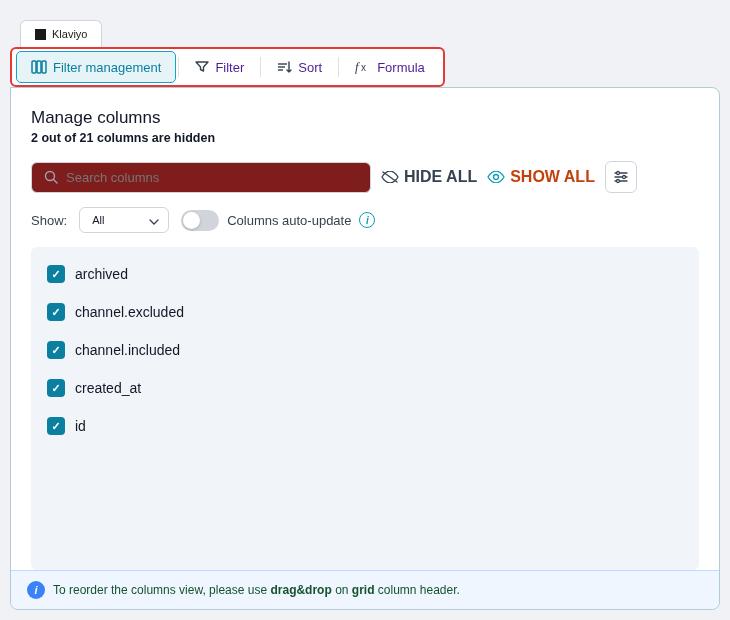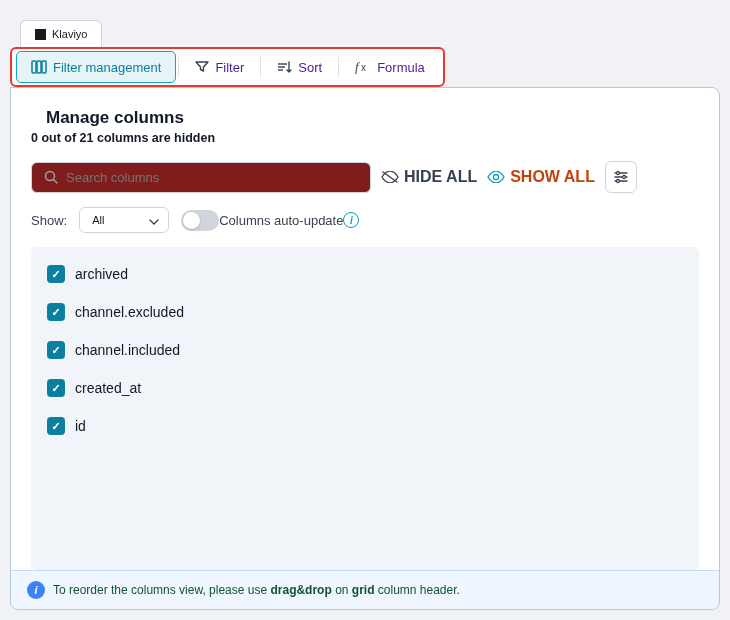--- a/index.html
+++ b/index.html
@@ -93,24 +93,23 @@
       border-radius: 0 8px 8px 8px;
       padding: 20px 20px 0 20px;
       flex: 1;
       display: flex;
       flex-direction: column;
       margin-top: 0;
     }
 
     .panel-title {
       font-size: 17px;
-      font-weight: 700;
+      font-weight: 400;
       color: #111827;
       margin-bottom: 3px;
-      margin-left: 15px;
     }
     .panel-subtitle {
       font-size: 12.5px;
       color: #6b7280;
       margin-bottom: 16px;
     }
     .panel-subtitle span {
       font-weight: 600;
       color: #111827;
     }
@@ -209,20 +208,21 @@
       position: absolute;
       right: 10px;
       pointer-events: none;
       color: #374151;
     }
 
     
     .toggle-wrapper {
       display: flex;
       align-items: center;
+      gap: 8px;
     }
     .toggle {
       width: 38px;
       height: 21px;
       background: #d1d5db;
       border-radius: 999px;
       position: relative;
       cursor: pointer;
     }
     .toggle-knob {
@@ -390,21 +390,21 @@
         </svg>
         <span>Formula</span>
       </button>
     </div>
   </div>
 
   <div class="main-panel">
 
     <div class="panel-title">Manage columns</div>
     <div class="panel-subtitle">
-      <span>0 out of </span><span>21</span><span> columns are hidden</span>
+      <span>2 out of </span><span>21</span><span> columns are hidden</span>
     </div>
 
     <div class="search-row">
       <div class="search-input-wrapper">
         <svg class="search-icon-svg" width="14" height="14" viewBox="0 0 14 14" fill="none">
           <circle cx="6" cy="6" r="4.5" stroke="#9ca3af" stroke-width="1.4"></circle>
           <line x1="9.5" y1="9.5" x2="13" y2="13" stroke="#9ca3af" stroke-width="1.4" stroke-linecap="round"></line>
         </svg>
         <input type="text" placeholder="Search columns" style="">
       </div>

